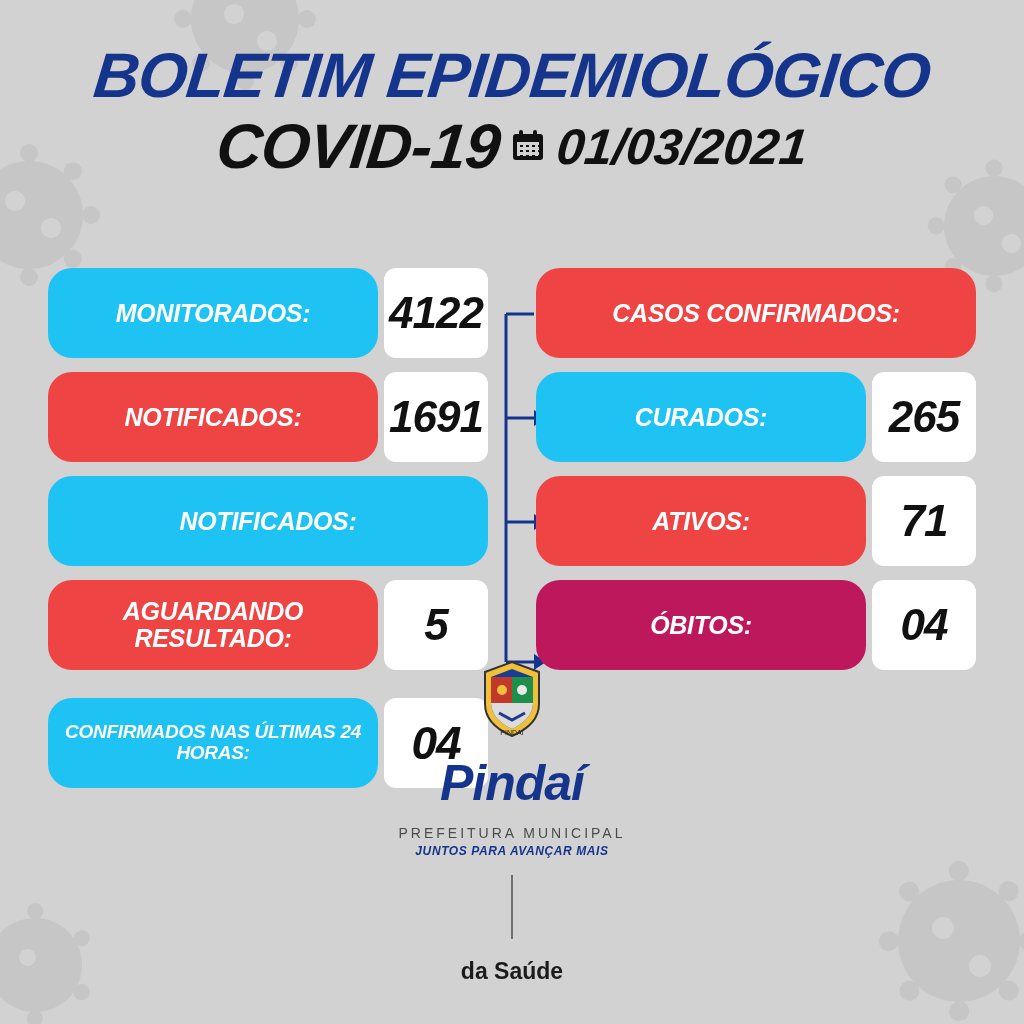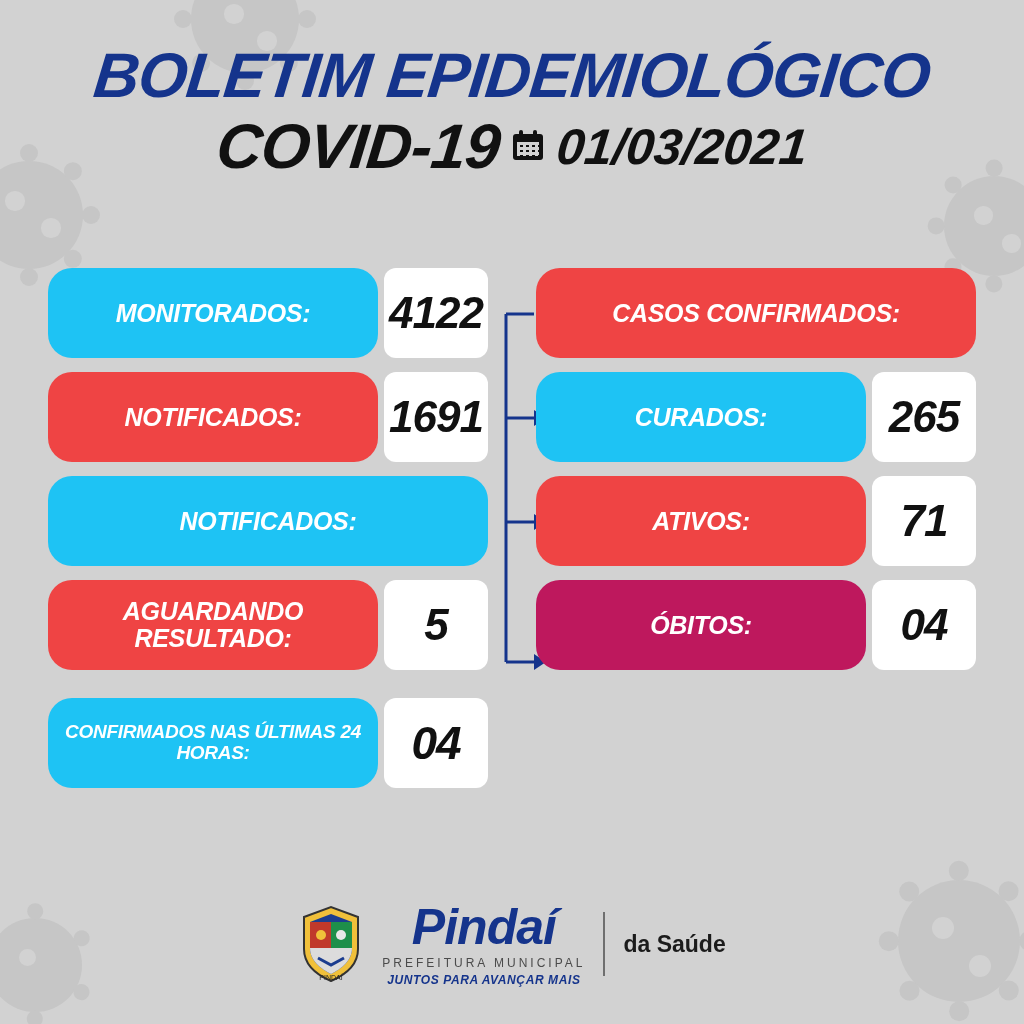--- a/index.html
+++ b/index.html
@@ -211,42 +211,43 @@
   
   .footer {
     position: absolute;
     bottom: 38px;
     left: 0;
     width: 100%;
     display: flex;
     align-items: center;
     justify-content: center;
     gap: 18px;
+    flex-direction: column;
   }
   .crest {
     width: 66px;
     height: 82px;
     position: relative;
   }
   .brand {
     text-align: center;
     line-height: 1;
   }
   .brand .name {
     font-size: 50px;
     font-weight: bold;
     font-style: italic;
     color: #15348c;
     letter-spacing: -1px;
   }
   .brand .pref {
-    font-size: 12px;
+    font-size: 14px;
     letter-spacing: 3px;
     color: #4b4b4b;
-    margin-top: 5px;
+    margin-top: 18px;
   }
   .brand .slogan {
     font-size: 12px;
     font-weight: bold;
     font-style: italic;
     color: #15348c;
     letter-spacing: 0.6px;
     margin-top: 5px;
   }
   .vdiv {

